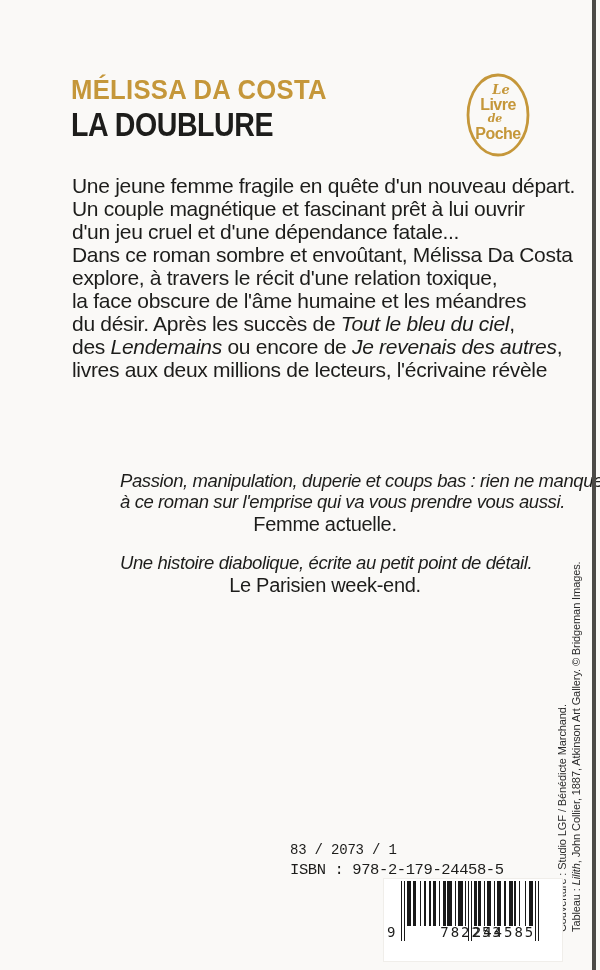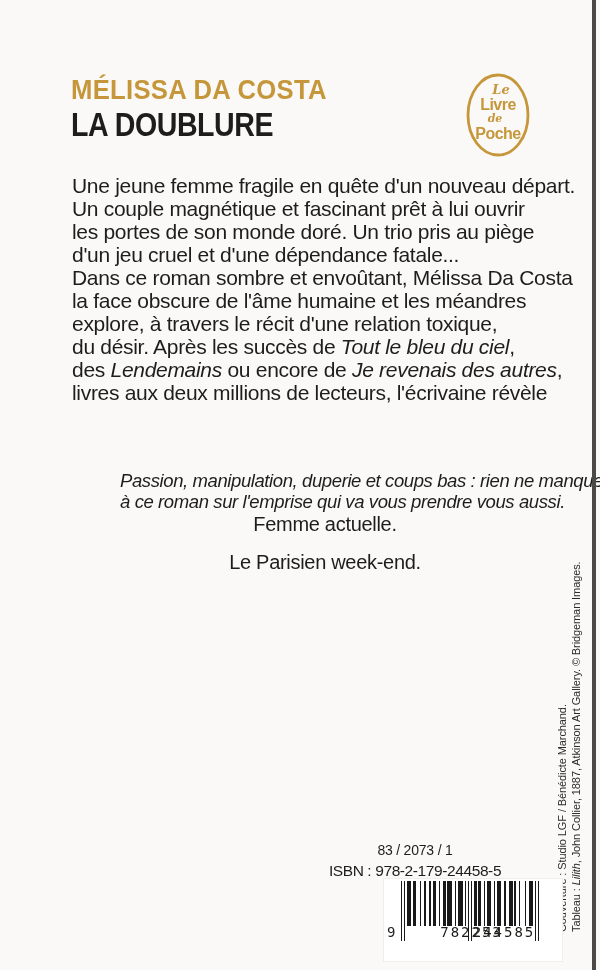--- a/index.html
+++ b/index.html
@@ -49,21 +49,21 @@
   }
   
   .credits{
     position:absolute;left:556px;top:932px;width:392px;
     transform:rotate(-90deg);transform-origin:0 0;
     font-size:11px;line-height:13.5px;color:var(--credit);letter-spacing:-.1px;
     white-space:nowrap;
   }
   .credits .it{font-style:italic;}
   
-  .footer-codes{position:absolute;left:290px;top:842px;width:250px;text-align:center;}
+  .footer-codes{position:absolute;left:290px;top:842px;width:250px;text-align:left;font-family:Liberation Mono, monospace;}
   .print-code{font-size:14px;line-height:17px;letter-spacing:-.2px;}
   .isbn{font-size:15.5px;line-height:19px;margin-top:2px;letter-spacing:-.4px;}
   
   .barcode-box{
     position:absolute;left:383px;top:878px;width:180px;height:84px;
     background:#ffffff;border:1px solid #f0eeea;box-sizing:border-box;
   }
   .bars{position:absolute;left:17px;top:2px;width:140px;height:62px;}
   .bars .m{position:absolute;top:0;background:var(--bar);}
   .bc-digits span{
@@ -86,39 +86,41 @@
   <ellipse cx="34" cy="43" rx="30" ry="40" fill="none" stroke="#c5973a" stroke-width="2.8"></ellipse>
   <text class="script" x="37" y="22" font-size="13">Le</text>
   <text class="word" x="34" y="38" font-size="16">Livre</text>
   <text class="script" x="31" y="50" font-size="11">de</text>
   <text class="word" x="34" y="67" font-size="16">Poche</text>
 </svg>
 
 <div class="synopsis">
     <div class="tline"><span>Une jeune femme fragile en quête d'un nouveau départ.</span></div>
     <div class="tline"><span>Un couple magnétique et fascinant prêt à lui ouvrir</span></div>
-    <div class="tline"><span>les portes de son monde doré. Un trio pris au piège</span></div>
     <div class="tline"><span>d'un jeu cruel et d'une dépendance fatale...</span></div>
     <div class="tline"><span>Dans ce roman sombre et envoûtant, Mélissa Da Costa</span></div>
+    <div class="tline"><span>explore, à travers le récit d'une relation toxique,</span></div>
     <div class="tline"><span>la face obscure de l'âme humaine et les méandres</span></div>
-    <div class="tline"><span>explore, à travers le récit d'une relation toxique,</span></div>
     <div class="tline"><span>du désir. Après les succès de </span><span class="it">Tout le bleu du ciel</span><span>,</span></div>
     <div class="tline"><span>des </span><span class="it">Lendemains</span><span> ou encore de </span><span class="it">Je revenais des autres</span><span>,</span></div>
     <div class="tline"><span>livres aux deux millions de lecteurs, l'écrivaine révèle</span></div>
   </div>
 
 <div class="quotes">
   <div class="quote">
     <div>
         <div class="tline"><span>Passion, manipulation, duperie et coups bas : rien ne manque</span></div>
         <div class="tline"><span>à ce roman sur l'emprise qui va vous prendre vous aussi.</span></div>
       </div>
     <div class="source">Femme actuelle.</div>
   </div>
   <div class="quote">
+    <div>
+        <div class="tline"><span>Une histoire diabolique, écrite au petit point de détail.</span></div>
+      </div>
     <div class="source">Le Parisien week-end.</div>
   </div>
   <div class="quote">
   </div>
 </div>
 
 <div class="credits">
   <div class="tline">Couverture : Studio LGF / Bénédicte Marchand.</div>
   <div class="tline"><span>Tableau : </span><span class="it">Lilith</span><span>, John Collier, 1887, Atkinson Art Gallery. © Bridgeman Images.</span></div>
 </div>

